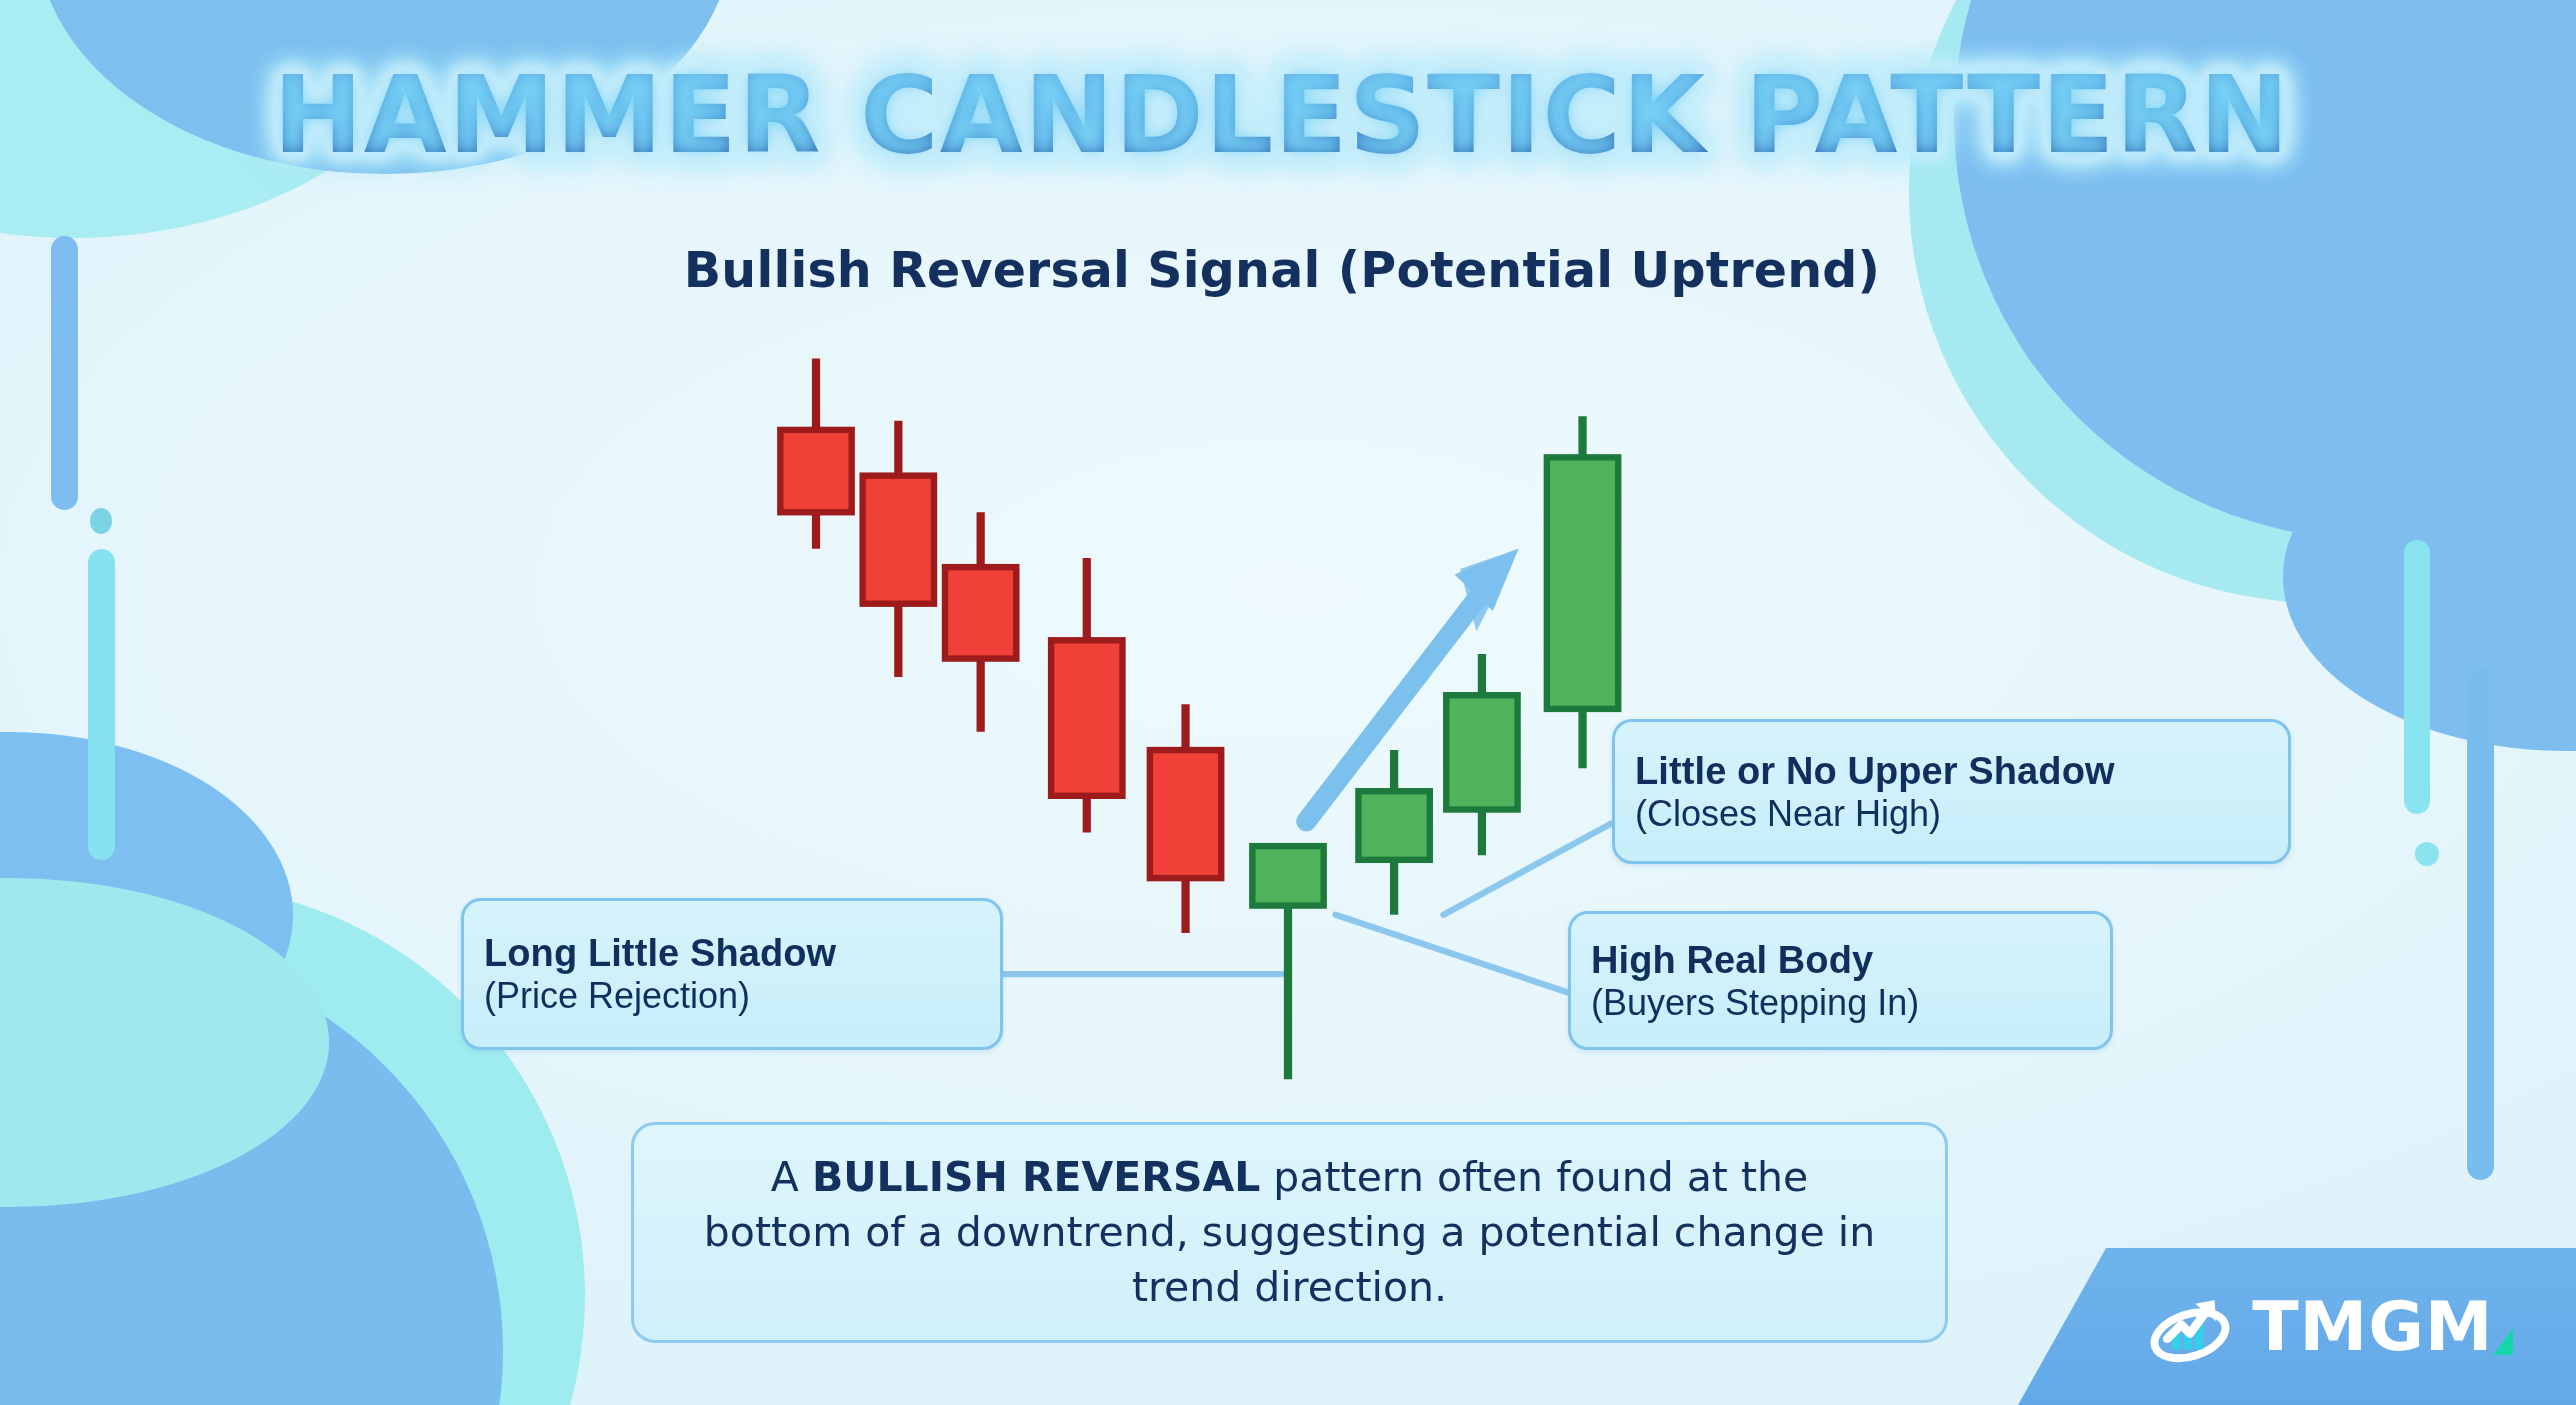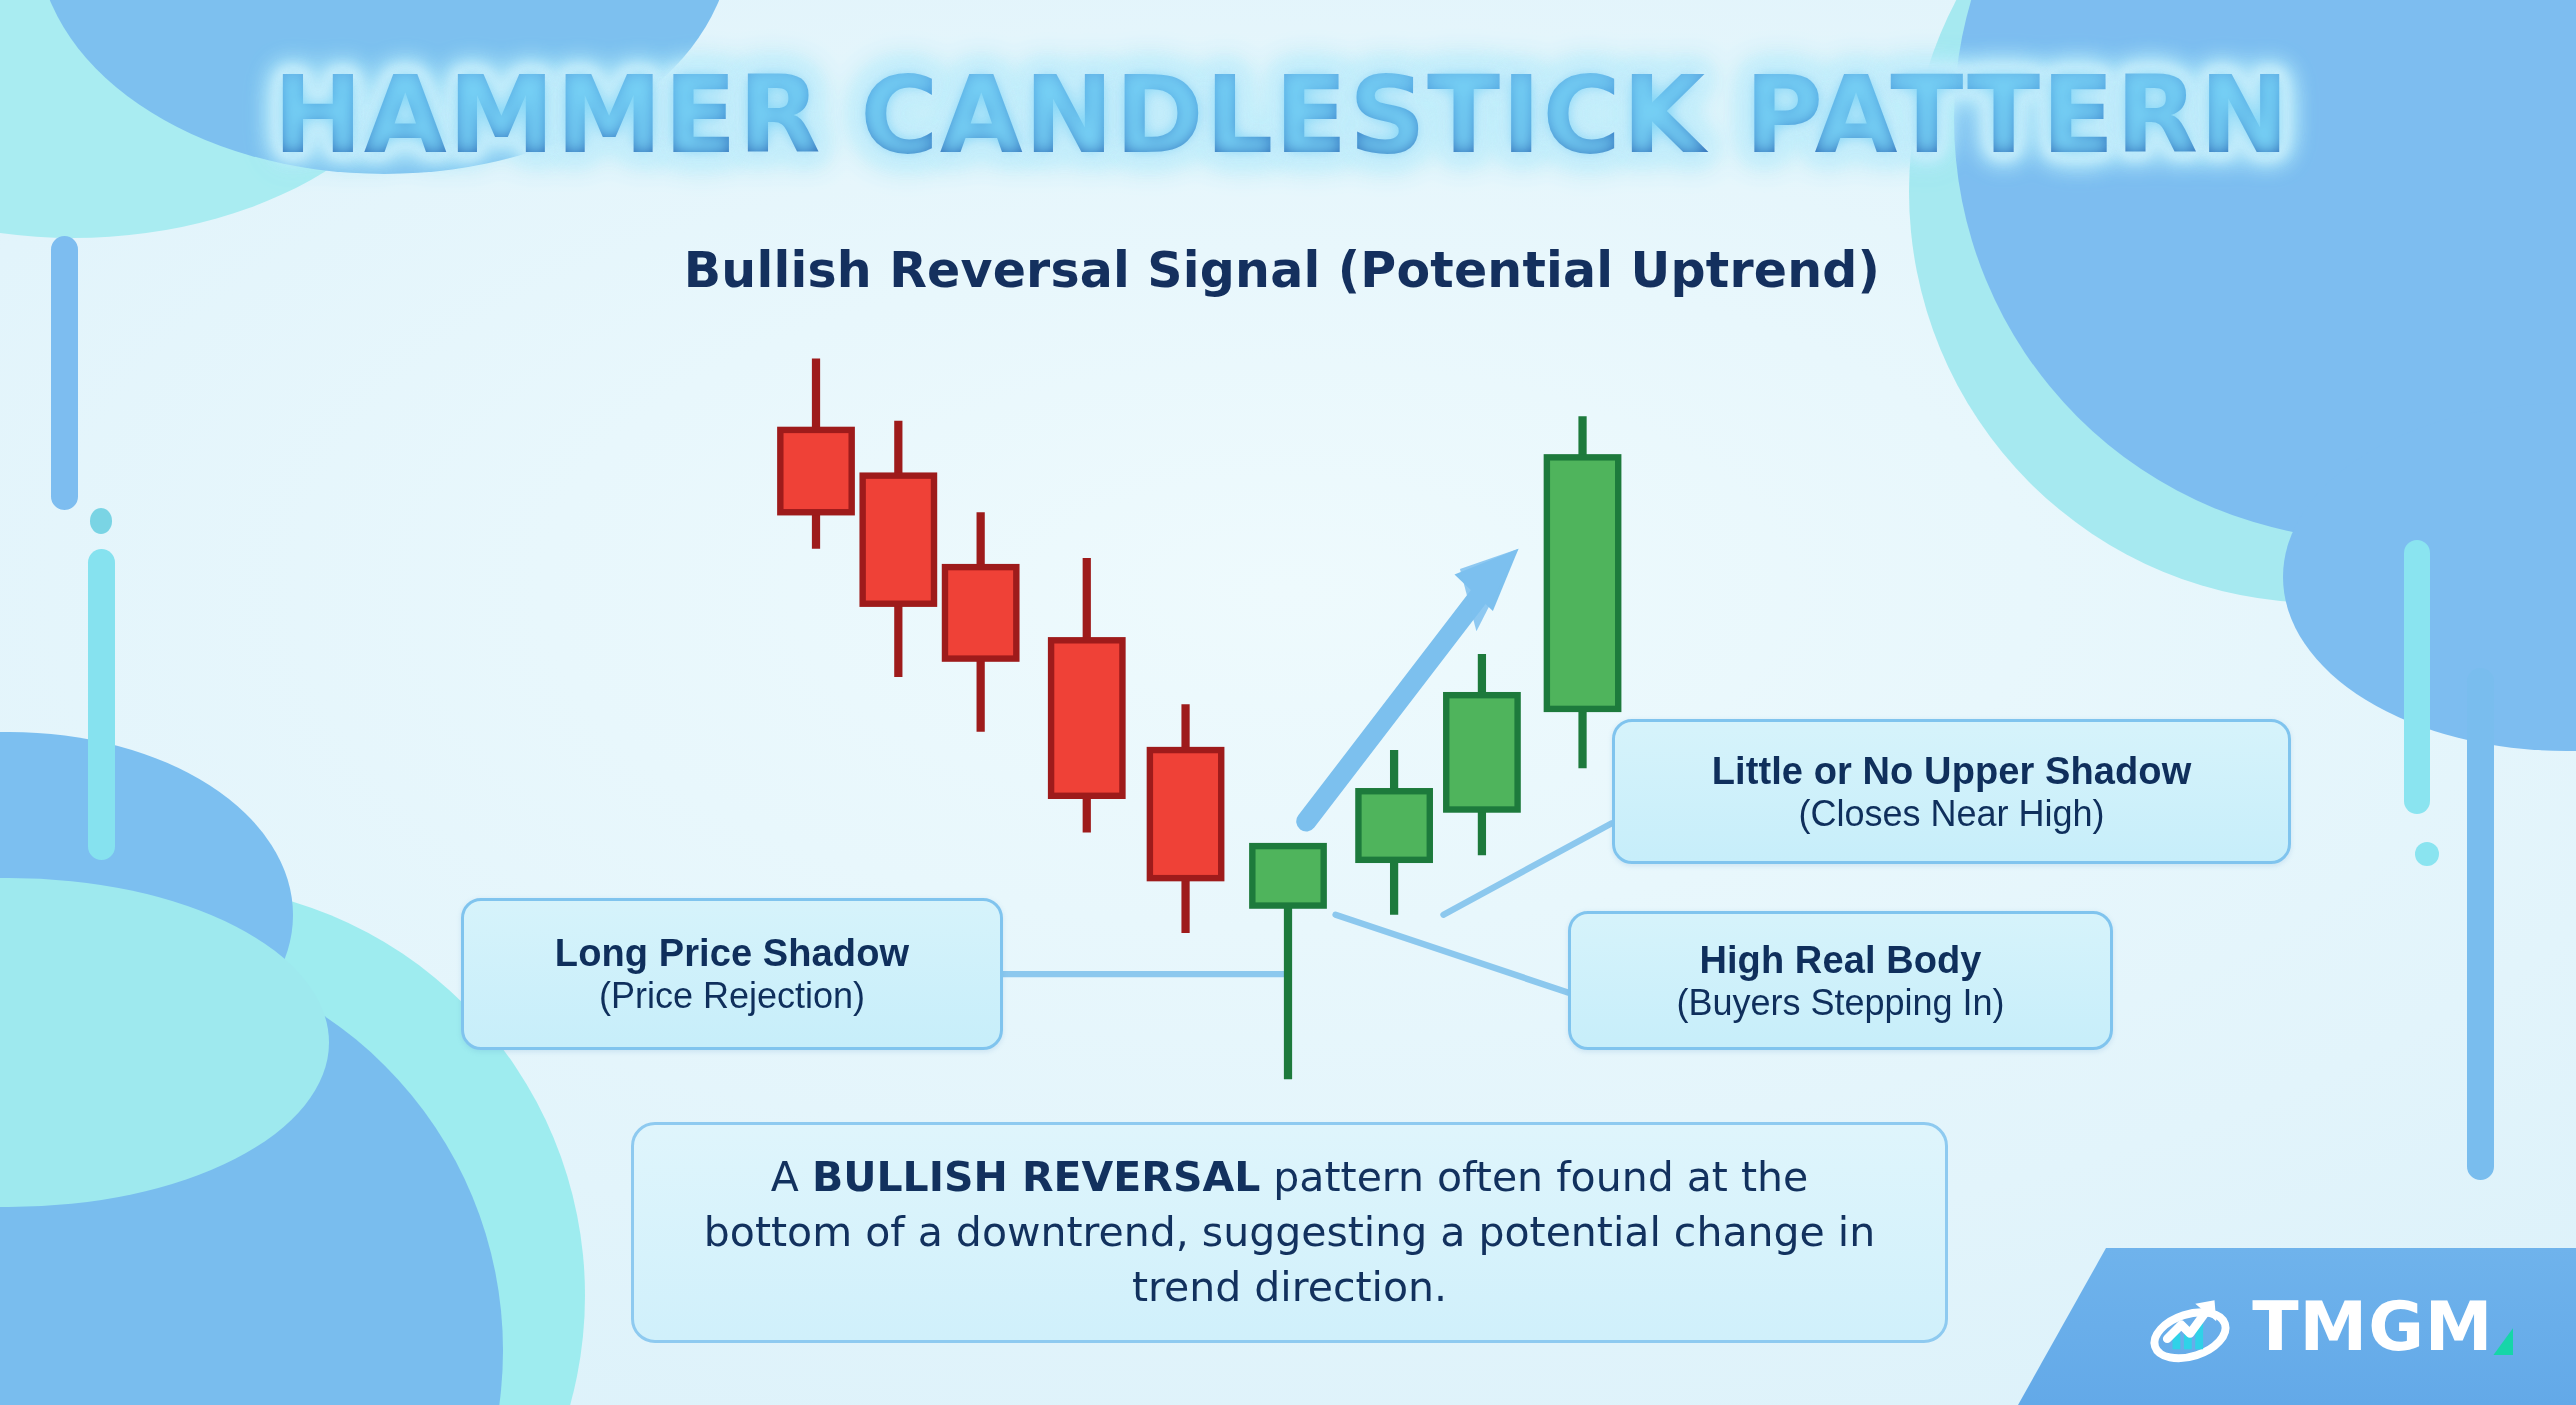--- a/index.html
+++ b/index.html
@@ -85,21 +85,21 @@
   
   #chart { position:absolute; left:0; top:0; width:2576px; height:1405px; }
 
   
   .callout {
     position:absolute;
     background:linear-gradient(180deg,#d6f3fb 0%,#c7eefa 100%);
     border:3.7px solid #80c4ee;
     border-radius:20px;
     color:#0f2f5c;
-    text-align:center;
+    text-align:left;
     display:flex; flex-direction:column; justify-content:center;
     padding:9.1px 20px;
     box-shadow:0 1.8px 5.5px rgba(90,150,200,.18);
   }
   .callout .c-title { font-size:38px; font-weight:bold; line-height:1.16; letter-spacing:0.1px; }
   .callout .c-sub   { font-size:36px; font-weight:normal; line-height:1.16; }
 
   #callout-lower { left:461px;  top:898px;  width:542px; height:152px; }
   #callout-upper { left:1612px; top:719px;  width:679px; height:145px; }
   #callout-body  { left:1568px; top:911px;  width:545px; height:139px; }
@@ -213,21 +213,21 @@
           <rect x="1581" y="760" width="78" height="125" fill="#4fb45c" stroke="#1d7a3c" stroke-width="7"></rect>
         </g>
         <g>
           <line x1="1730" x2="1730" y1="455" y2="840" stroke="#1d7a3c" stroke-width="9"></line>
           <rect x="1691" y="500" width="78" height="275" fill="#4fb45c" stroke="#1d7a3c" stroke-width="7"></rect>
         </g>
       </g>
   </svg>
 
   <div class="callout" id="callout-lower">
-    <div class="c-title">Long Price Shadow</div>
+    <div class="c-title">Long Little Shadow</div>
     <div class="c-sub">(Price Rejection)</div>
   </div>
 
   <div class="callout" id="callout-upper">
     <div class="c-title">Little or No Upper Shadow</div>
     <div class="c-sub">(Closes Near High)</div>
   </div>
 
   <div class="callout" id="callout-body">
     <div class="c-title">High Real Body</div>

